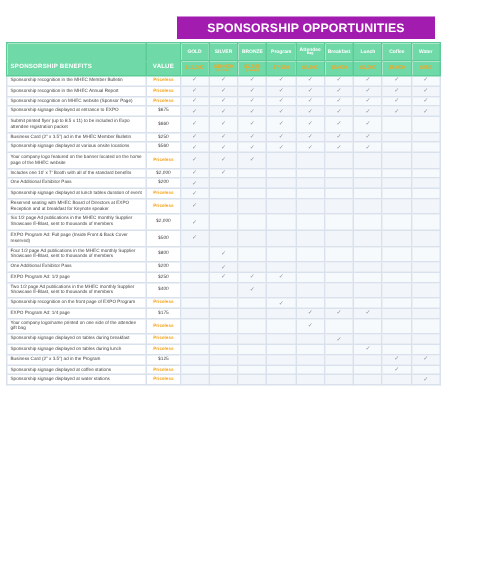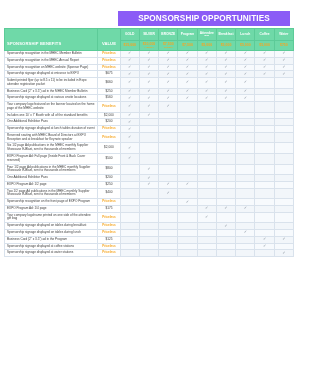--- a/index.html
+++ b/index.html
@@ -7,21 +7,21 @@
     width:298px;height:386px;overflow:hidden;
     background:#ffffff;
     font-family:"Liberation Sans", sans-serif;
   }
   #sheet{position:relative;width:298px;height:386px;background:#fff;}
 
   
   .banner-row{position:absolute;left:0;top:0;width:298px;height:28px;}
   .banner{
     position:absolute;left:118px;top:11px;width:172px;height:15px;
-    background:#8b5cf6;color:#ffffff;
+    background:#a21caf;color:#ffffff;
     font-size:8.2px;font-weight:bold;letter-spacing:.1px;
     display:flex;align-items:center;justify-content:center;
     text-align:center;white-space:nowrap;
   }
 
   
   table{
     position:absolute;left:4px;top:28px;
     border-collapse:collapse;table-layout:fixed;
     width:290px;

